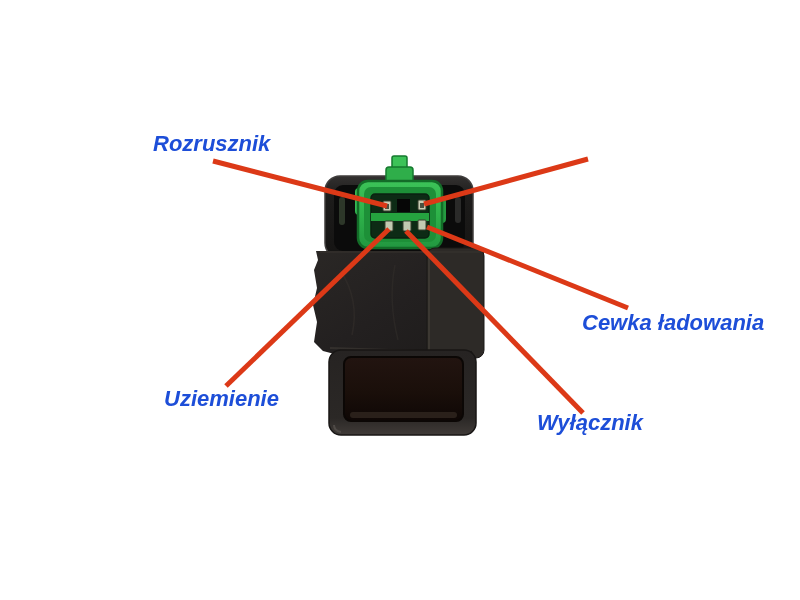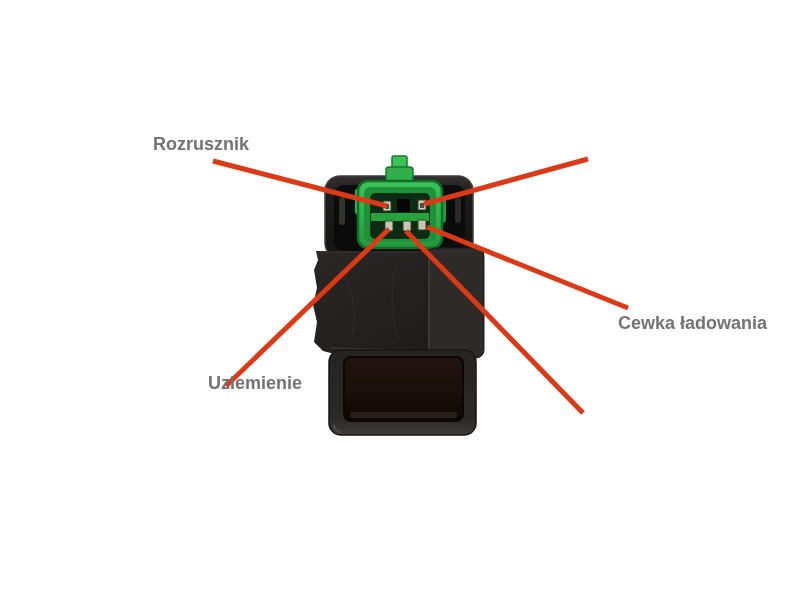--- a/index.html
+++ b/index.html
@@ -2,28 +2,28 @@
 <html><head>
 <meta charset="utf-8">
 <style>
   html,body{margin:0;padding:0;background:#ffffff;}
   .stage{
     position:relative;width:800px;height:600px;background:#ffffff;overflow:hidden;
     font-family:"Liberation Sans",sans-serif;
   }
   .diagram-svg{position:absolute;left:0;top:0;}
   .lbl{
-    position:absolute;font-weight:bold;font-size:18px;line-height:24px;
-    color:#737373;white-space:nowrap;letter-spacing:0px;
+    position:absolute;font-weight:bold;font-size:22px;line-height:24px;
+    color:#1d4ed8;white-space:nowrap;letter-spacing:0px;font-style:italic;
   }
   #lbl-rozrusznik{left:153px;top:132px;}
   #lbl-cewka-wn{left:546px;top:132px;}
-  #lbl-cewka-ladowania{left:582px;top:311px;margin-left:36px;}
+  #lbl-cewka-ladowania{left:582px;top:311px;}
   #lbl-wylacznik{left:537px;top:411px;}
-  #lbl-uziemienie{left:164px;top:371px;margin-left:44px;}
+  #lbl-uziemienie{left:164px;top:387px;}
 </style>
 </head>
 <body>
 
 <div class="stage">
 
   <svg class="diagram-svg" width="800" height="600" viewBox="0 0 800 600">
     <defs>
       <linearGradient id="gHousing" x1="0" y1="0" x2="0" y2="1">
         <stop offset="0" stop-color="#333130"></stop>
@@ -101,14 +101,15 @@
         <line x1="213" y1="161" x2="387" y2="206" stroke="#dc3917" stroke-width="5"></line>
         <line x1="588" y1="159" x2="424" y2="204" stroke="#dc3917" stroke-width="5"></line>
         <line x1="427" y1="227" x2="628" y2="308" stroke="#dc3917" stroke-width="5"></line>
         <line x1="406" y1="231" x2="583" y2="413" stroke="#dc3917" stroke-width="5"></line>
         <line x1="226" y1="386" x2="389" y2="229" stroke="#dc3917" stroke-width="5"></line>
       </g>
   </svg>
 
   <div class="lbl" id="lbl-rozrusznik">Rozrusznik</div>
   <div class="lbl" id="lbl-cewka-ladowania">Cewka ładowania</div>
+  <div class="lbl" id="lbl-wylacznik">Wyłącznik</div>
   <div class="lbl" id="lbl-uziemienie">Uziemienie</div>
 </div>
 
 </body></html>

